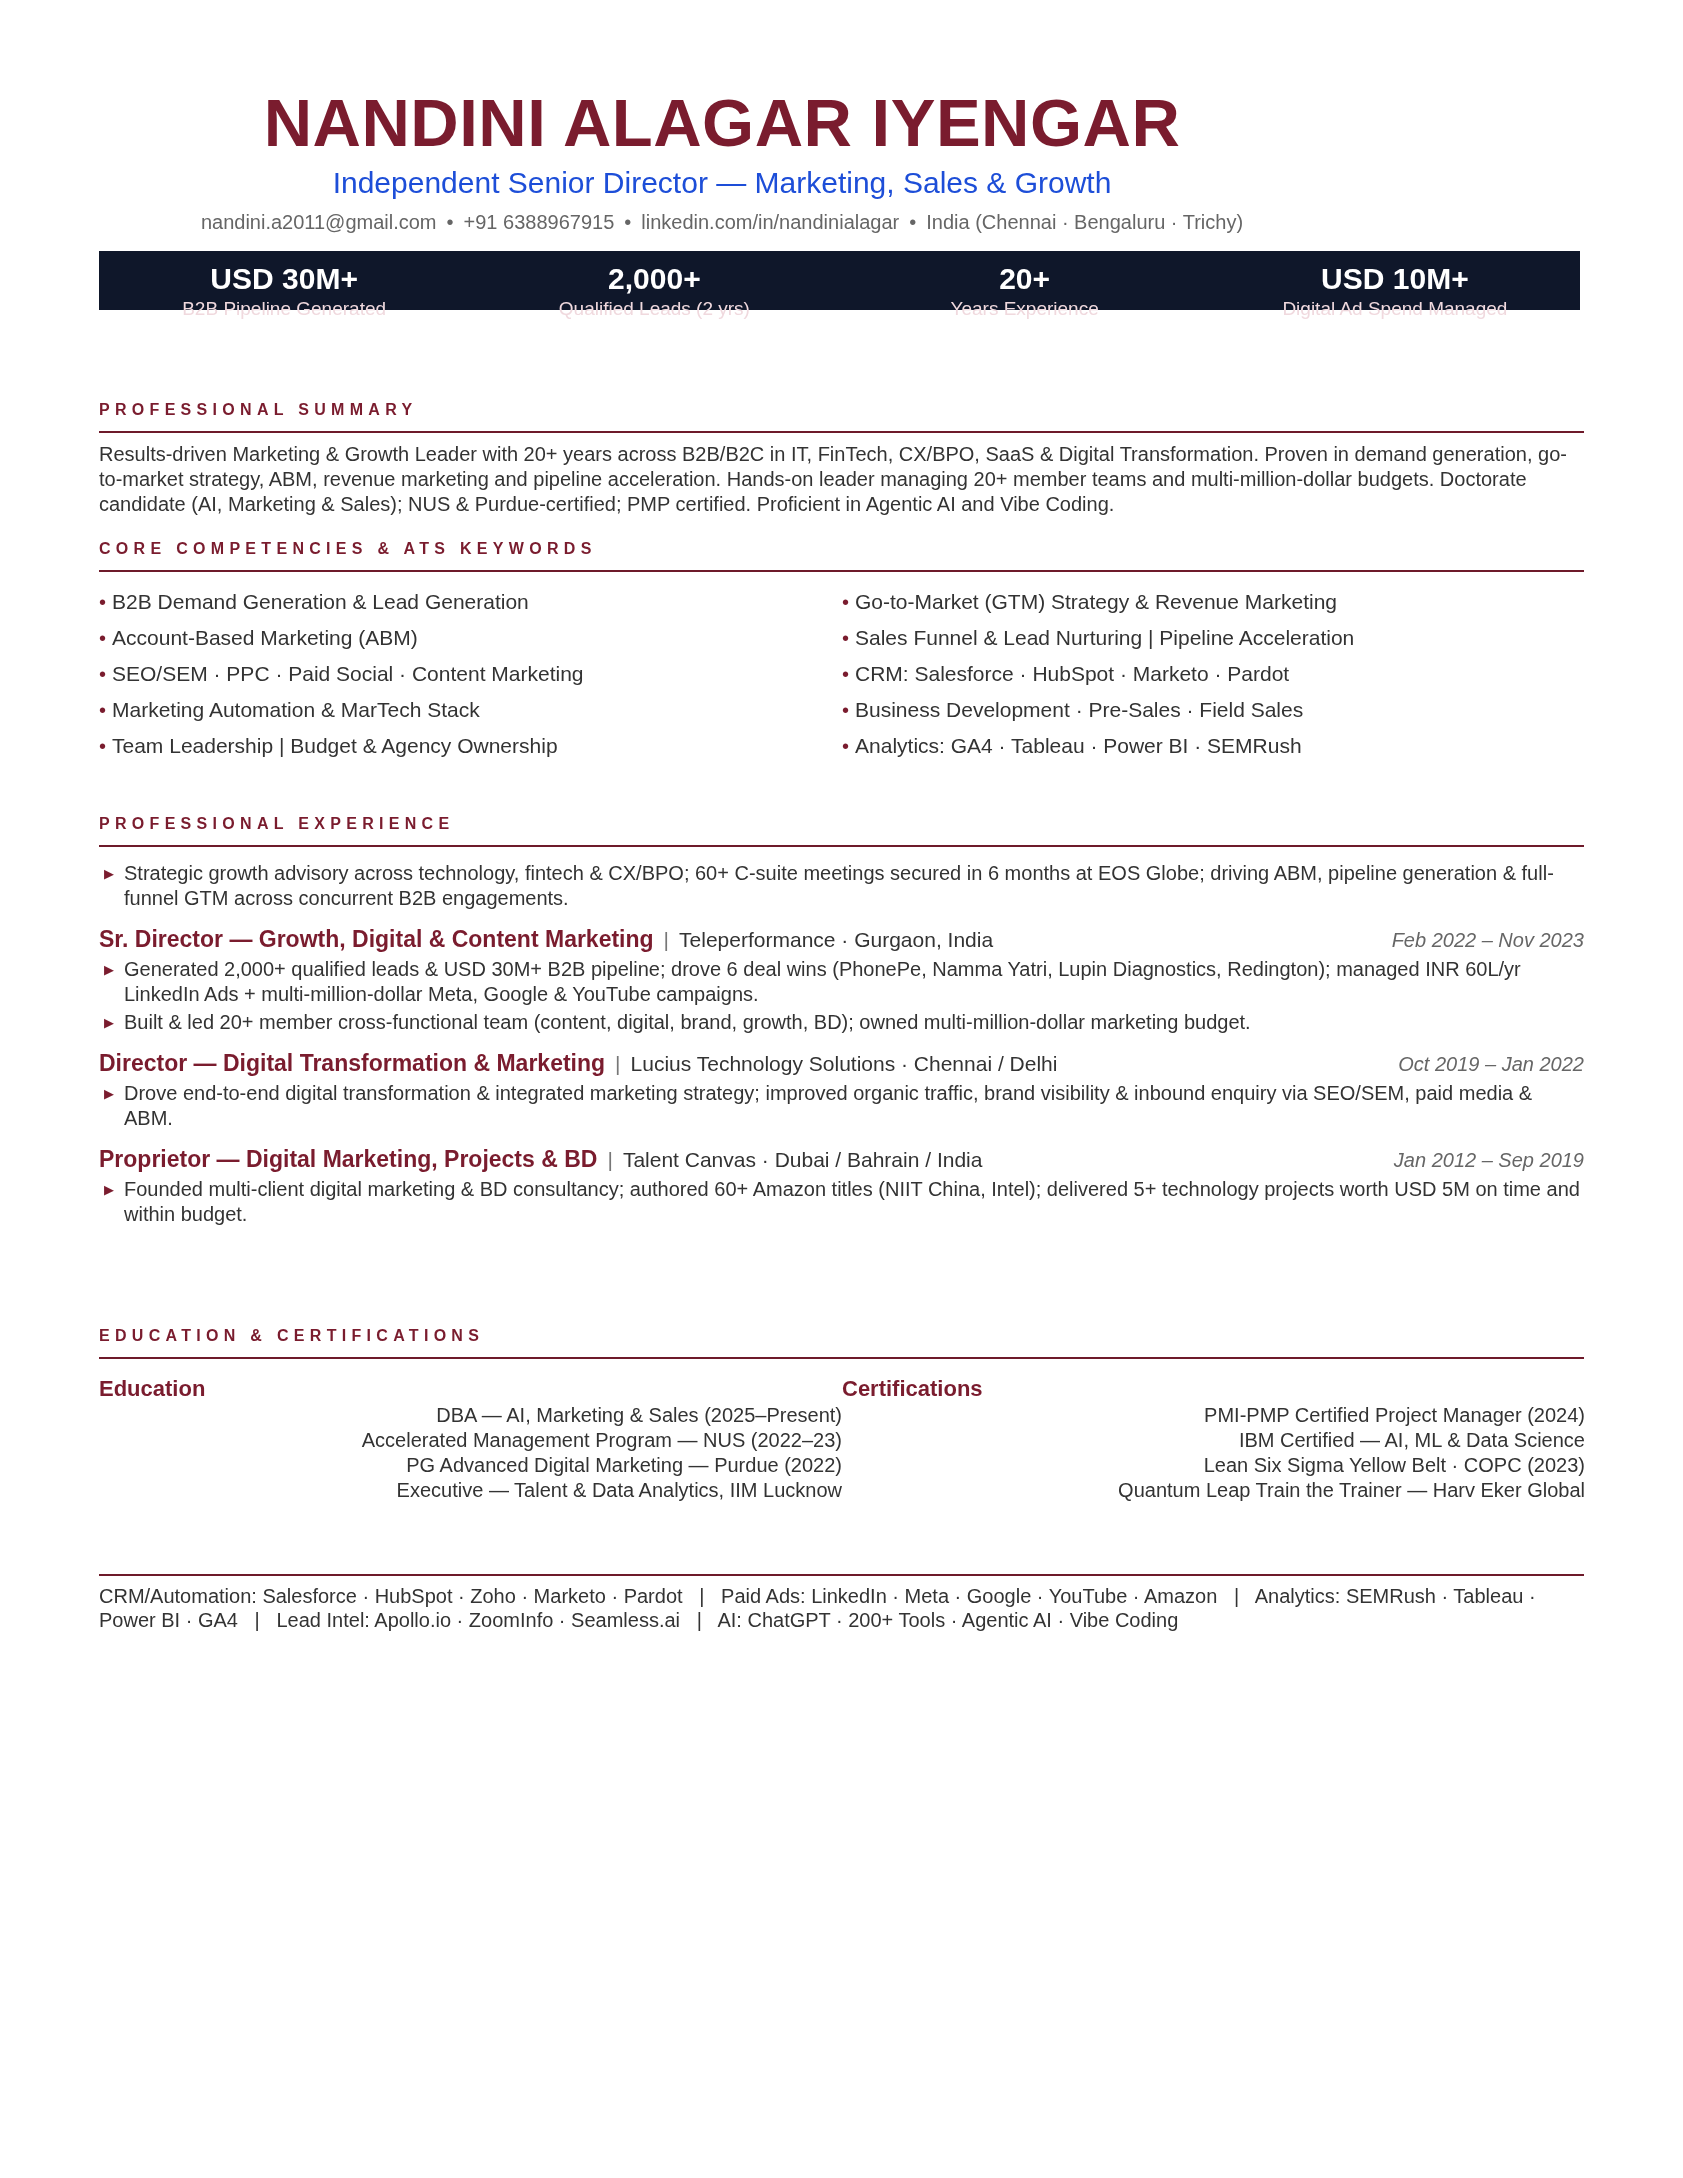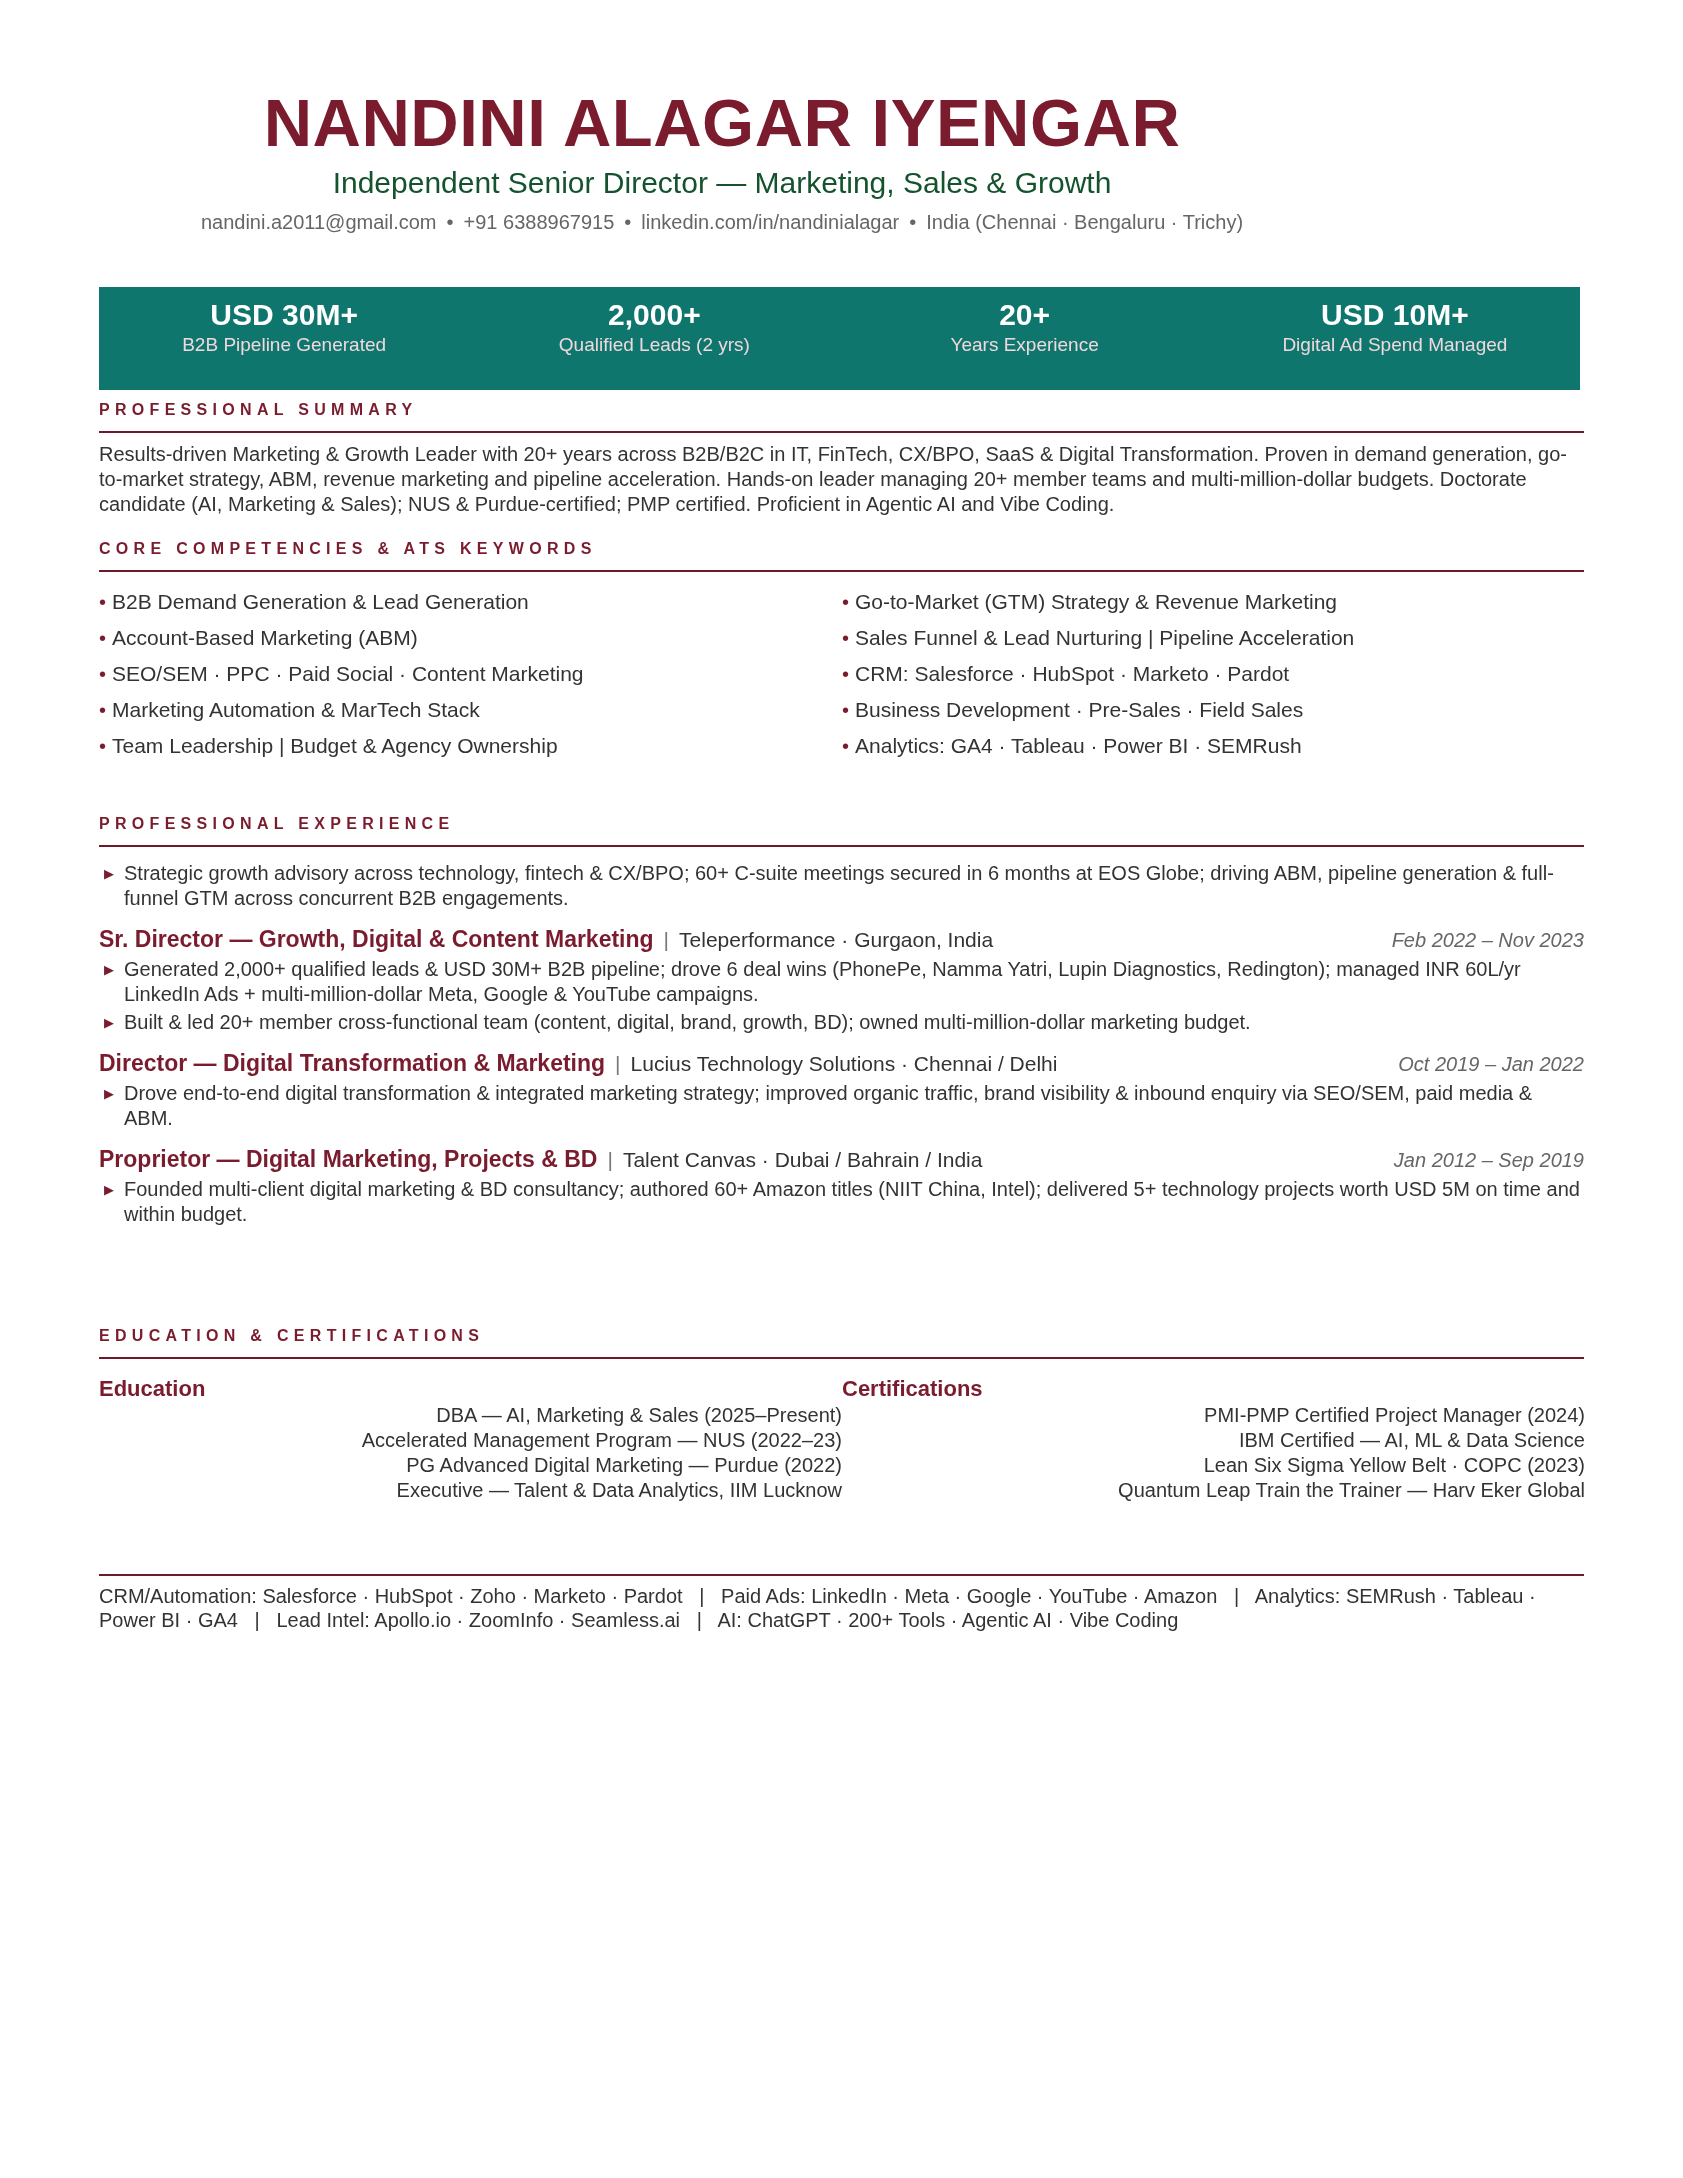--- a/index.html
+++ b/index.html
@@ -2,26 +2,26 @@
 <html><head>
 <meta charset="utf-8">
 <style>
   html, body { margin: 0; padding: 0; background: #ffffff; }
   body { width: 1683px; height: 2178px; position: relative; overflow: hidden;
          font-family: "Liberation Sans", sans-serif; color: #333333; }
   .page { position: absolute; left: 0; top: 0; width: 1683px; height: 2178px; }
 
   .header { position: absolute; top: 83px; left: 0; width: 1444px; text-align: center; }
   .name { font-size: 67px; font-weight: bold; color: #7a1c2e; letter-spacing: 0.5px; line-height: 79px; margin: 0; }
-  .subtitle { font-size: 30px; color: #14532d; line-height: 38px; margin-top: 2px; }
+  .subtitle { font-size: 30px; color: #1d4ed8; line-height: 38px; margin-top: 2px; }
   .contact { font-size: 20px; color: #666666; line-height: 28px; margin-top: 6px; }
   .contact .sep { margin: 0 10px; }
 
-  .band { position: absolute; top: 251px; left: 99px; width: 1481px; height: 103px; background: #0f766e;
-          display: flex; margin-top: 36px; }
+  .band { position: absolute; top: 251px; left: 99px; width: 1481px; height: 59px; background: #0f172a;
+          display: flex; }
   .metric { flex: 1; text-align: center; color: #ffffff; padding-top: 11px; }
   .metric .val { font-size: 30px; font-weight: bold; line-height: 34px; }
   .metric .lbl { font-size: 19px; line-height: 22px; color: #f0d9de; margin-top: 2px; }
 
   .section { position: absolute; left: 99px; width: 1485px; }
   .sec-title { font-size: 16px; font-weight: bold; color: #7a1c2e; letter-spacing: 5.3px; line-height: 28px; }
   .sec-rule { height: 2px; background: #6e1a2a; margin-top: 7px; }
 
   .summary { font-size: 20px; line-height: 25px; color: #333; margin-top: 9px; }
 

